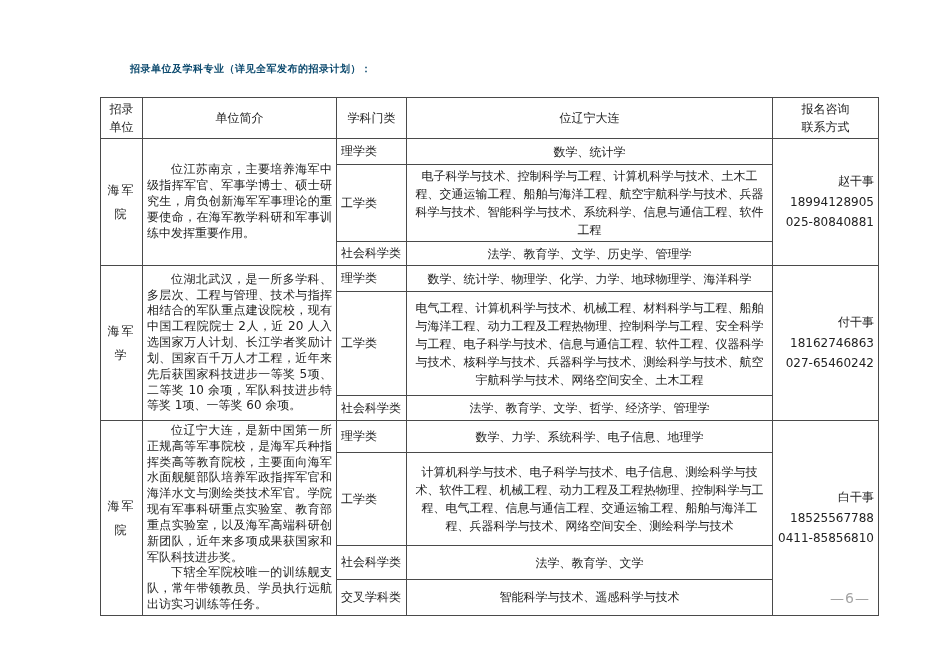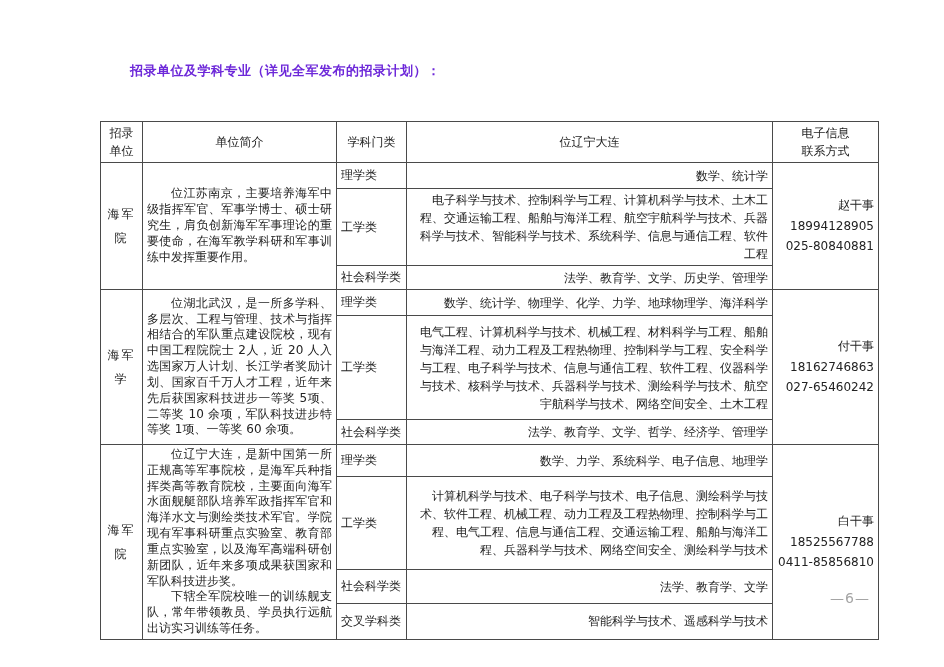--- a/index.html
+++ b/index.html
@@ -3,47 +3,46 @@
 <meta charset="utf-8">
 <style>
   html,body{margin:0;padding:0;}
   body{
     width:944px;height:667px;position:relative;background:#ffffff;
     font-family:"DejaVu Sans","Liberation Sans",sans-serif;
     color:#1f1f1f;overflow:hidden;
   }
   .doc-title{
     position:absolute;left:130px;top:62px;
-    font-size:13px;font-weight:bold;color:#6d28d9;
+    font-size:10px;font-weight:bold;color:#0c4a6e;
     letter-spacing:0.5px;
   }
   table.rec-table{
     position:absolute;left:100px;top:97px;
     border-collapse:collapse;table-layout:fixed;
     width:778px;
-    margin-top:24px;
   }
   .rec-table td{
     border:1px solid #4a4a4a;
     font-size:12px;color:#222;
     padding:2px 4px;vertical-align:middle;
     overflow:hidden;
   }
   .hdr-cell{text-align:center;line-height:1.5;word-break:break-all;padding:2px 3px;}
   .unit-cell{
     text-align:center;font-weight:normal;word-break:break-all;
     line-height:2.0;letter-spacing:2px;padding:2px 5px;font-size:12.5px;
   }
   .intro-cell{padding:3px 6px;vertical-align:middle;}
   .intro-cell p{
     margin:0;text-indent:2em;text-align:justify;
     line-height:1.32;font-size:12px;
   }
   .cat-cell{text-align:left;padding:2px 2px;word-break:keep-all;}
-  .majors-cell{padding:3px 6px;line-height:1.5;text-align:right;vertical-align:middle;}
+  .majors-cell{padding:3px 6px;line-height:1.5;text-align:center;vertical-align:middle;}
   .contact-cell{
     text-align:right;line-height:1.7;word-break:break-all;
     padding:2px 4px;
   }
   .page-num{
     position:absolute;left:830px;top:590px;
     font-size:14px;color:#a5a5a5;letter-spacing:1px;
   }
 </style>
 </head>
@@ -60,21 +59,21 @@
     <col style="width:106px">
   </colgroup>
   <tbody>
 
     <tr style="height:40px">
       <td class="hdr-cell">招录单位</td>
       <td class="hdr-cell">单位简介</td>
       <td class="hdr-cell">学科门类</td>
       <td class="hdr-cell">位辽宁大连</td>
       <td class="hdr-cell">
-        <div>电子信息</div>
+        <div>报名咨询</div>
         <div>联系方式</div>
       </td>
     </tr>
 
     <tr style="height:26px">
       <td class="unit-cell" rowspan="3">海军院</td>
       <td class="intro-cell" rowspan="3">
         <p>位江苏南京，主要培养海军中级指挥军官、军事学博士、硕士研究生，肩负创新海军军事理论的重要使命，在海军教学科研和军事训练中发挥重要作用。</p>
       </td>
       <td class="cat-cell">理学类</td>

